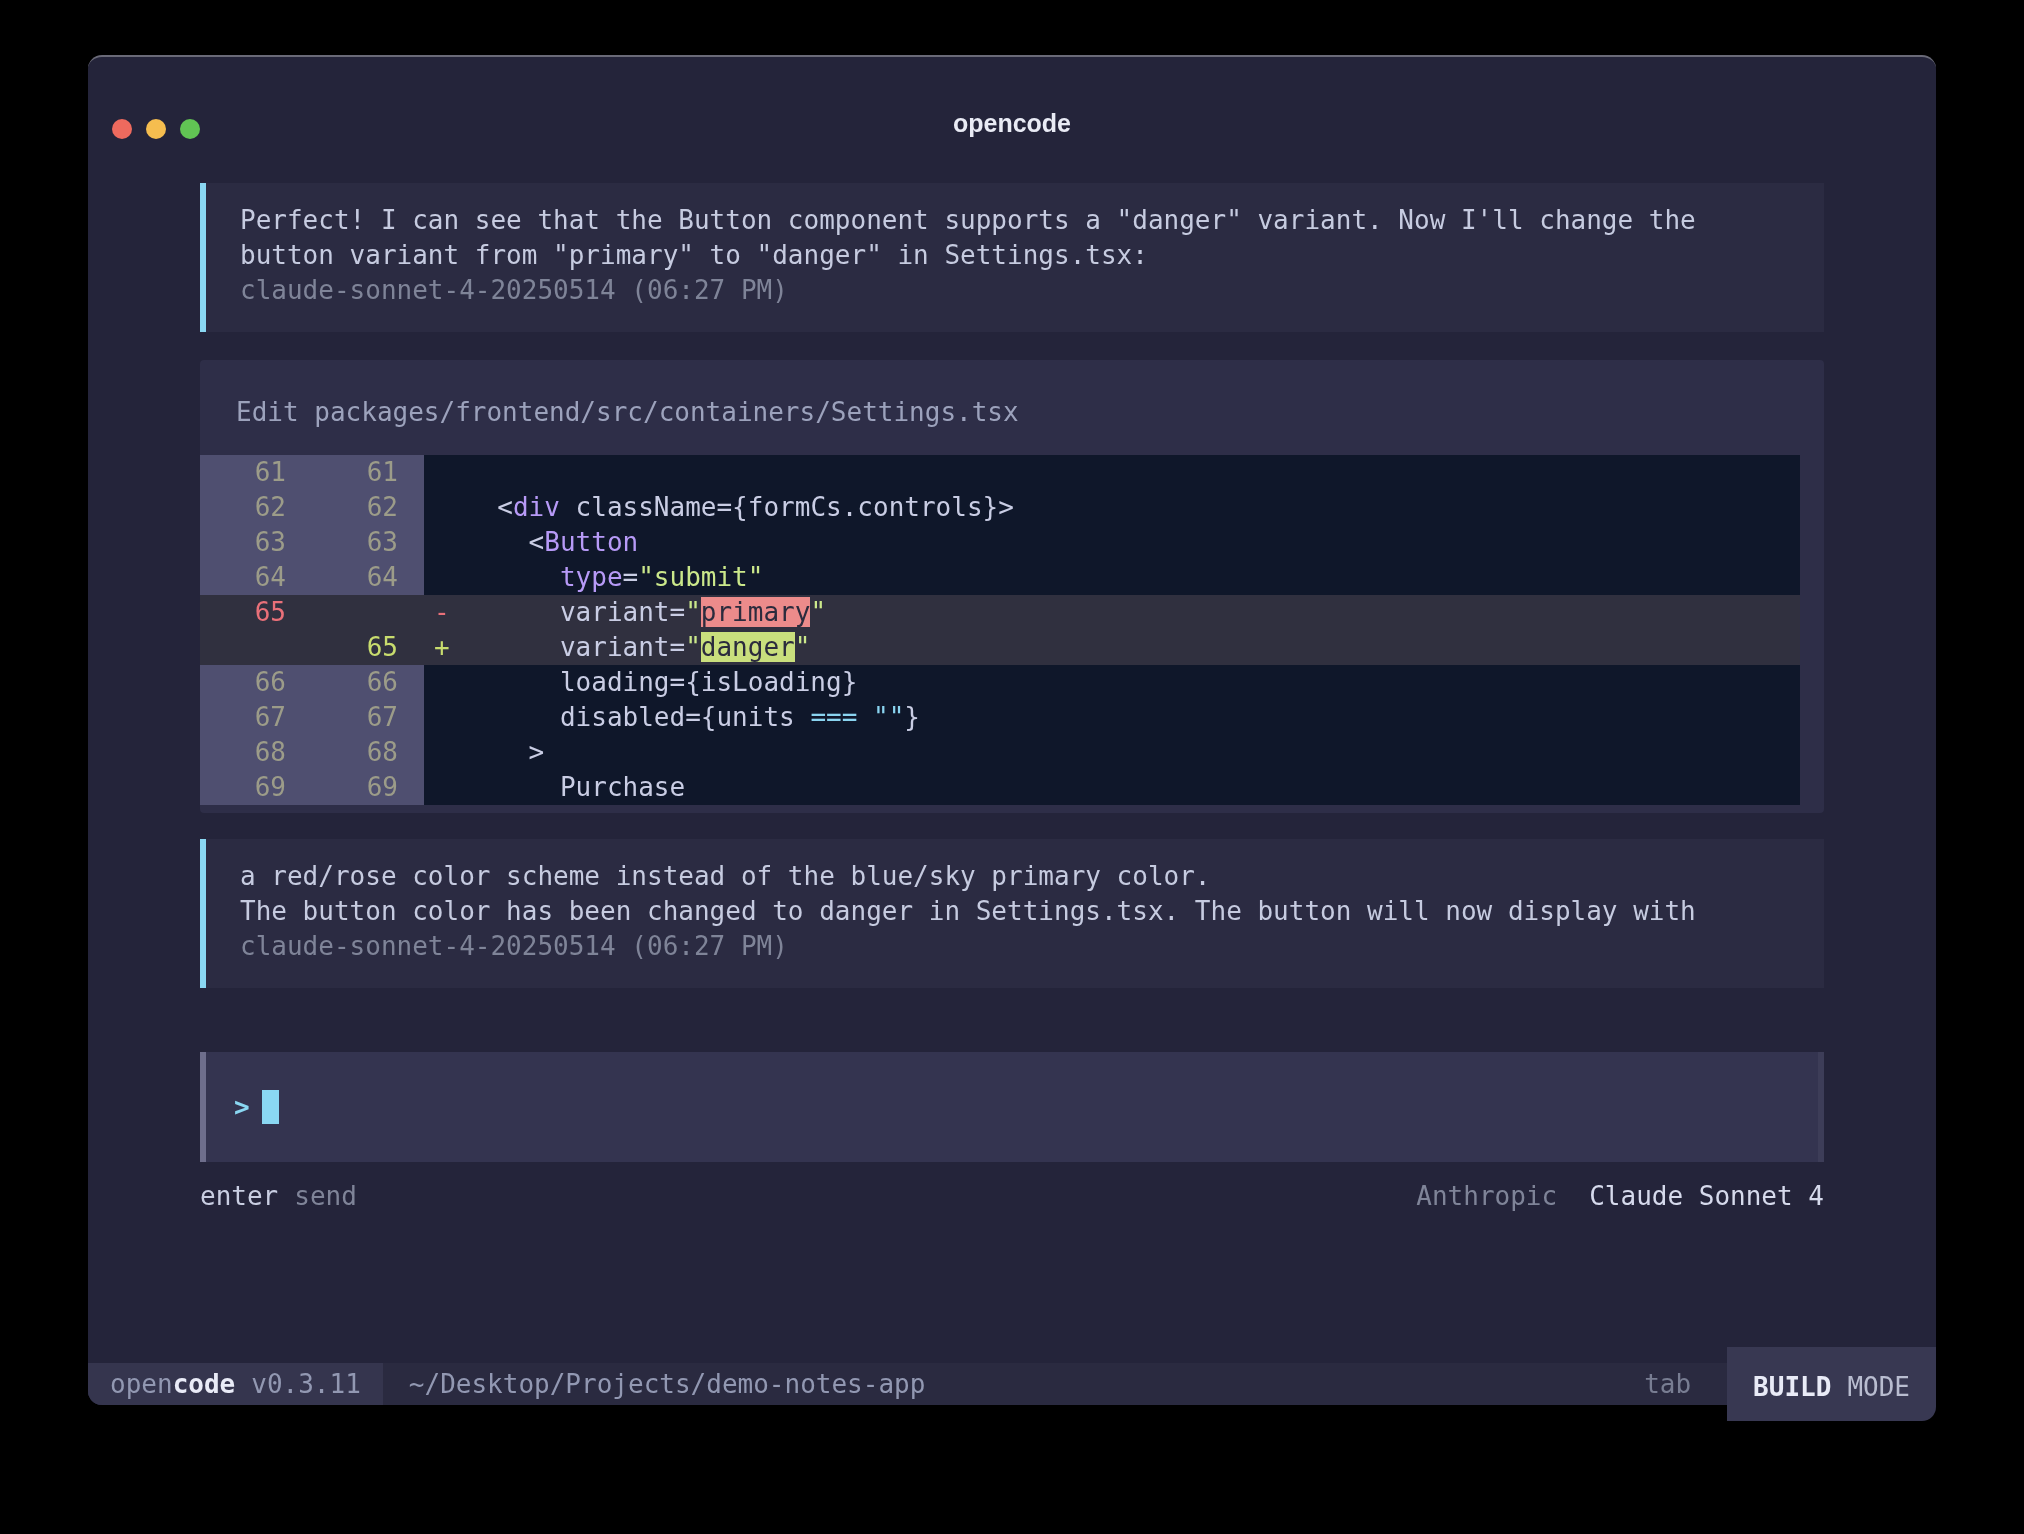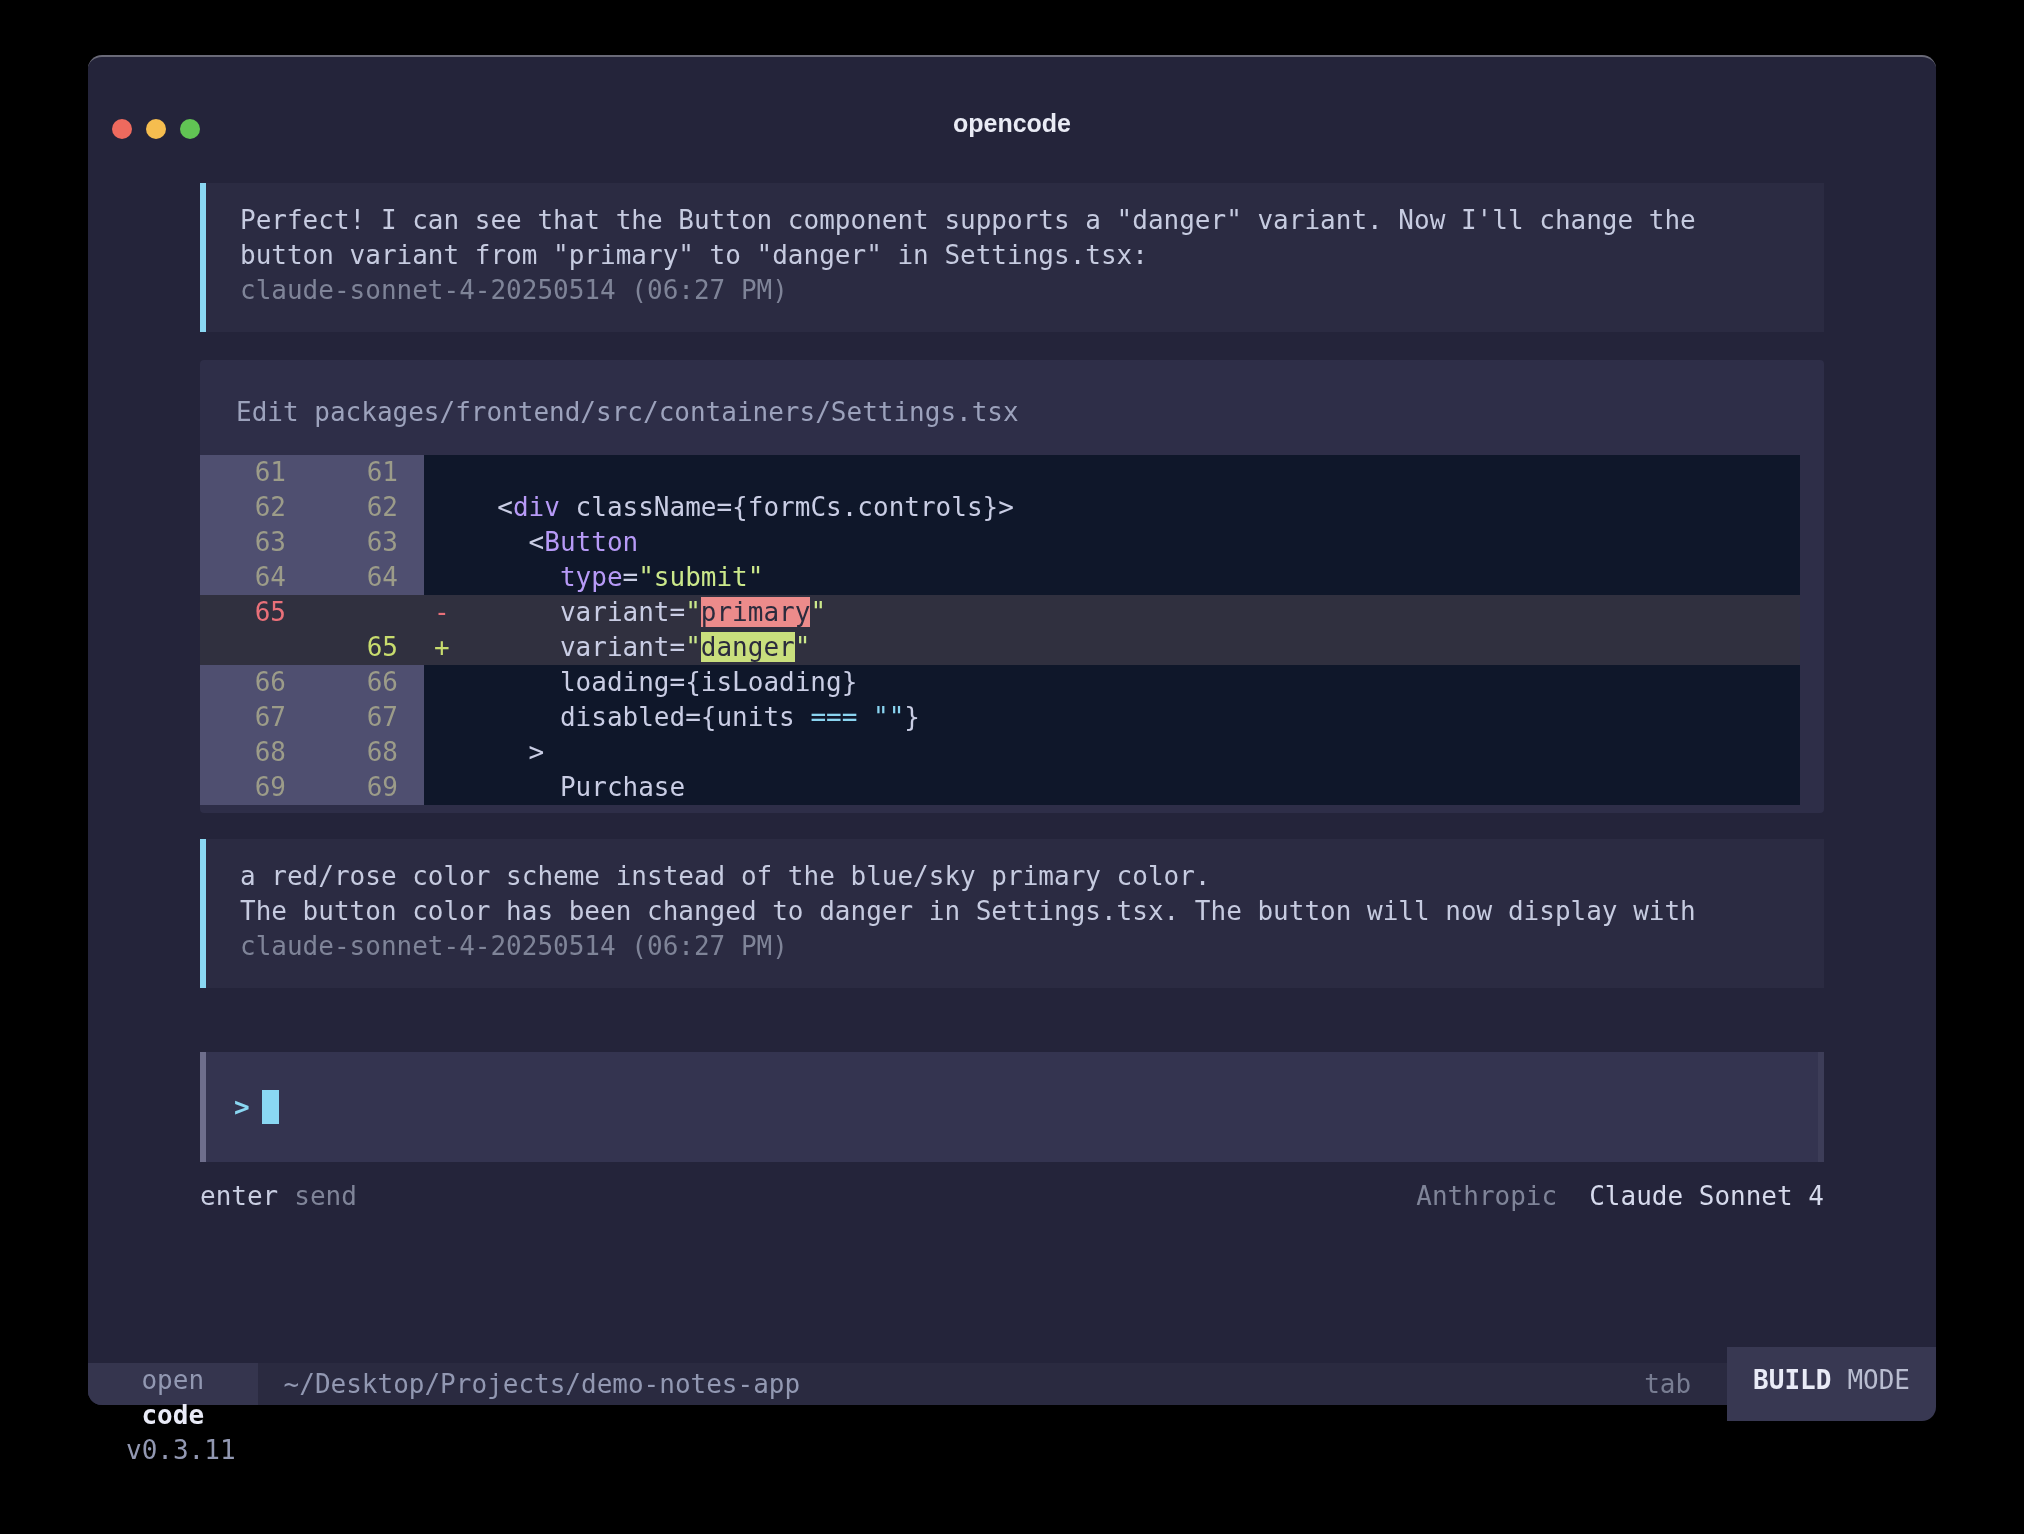--- a/index.html
+++ b/index.html
@@ -56,27 +56,27 @@
   .prompt-symbol{color:#8ad7f2;font-weight:bold;}
   .cursor{display:inline-block;width:17px;height:34px;background:#8ad7f2;margin-left:12px;vertical-align:middle;}
   
   .meta-row{display:flex;justify-content:space-between;margin-top:16px;line-height:36px;}
   .key-enter{color:#c9cee2;}
   .key-send{color:#7f8498;margin-left:16px;}
   .provider{color:#7f8498;}
   .model{color:#d6daec;margin-left:32px;}
   
   .statusbar{position:absolute;bottom:0;left:0;right:0;height:42px;background:#2a2a40;display:flex;align-items:center;border-radius:0 0 14px 14px;}
-  .sb-brand{background:#35354e;height:100%;display:flex;align-items:center;padding:0 22px;border-radius:0 0 0 14px;flex-direction:column;}
+  .sb-brand{background:#35354e;height:100%;display:flex;align-items:center;padding:0 22px;border-radius:0 0 0 14px;}
   .sb-open{color:#9298b2;}
   .sb-code{color:#e9ebf7;font-weight:bold;}
   .sb-version{color:#9298b2;margin-left:16px;}
   .sb-path{color:#9298b2;padding-left:26px;flex:1;}
   .sb-tab{color:#787d92;margin-right:36px;}
-  .sb-mode{background:#383852;height:100%;display:flex;align-items:flex-start;padding:16px 26px;border-radius:0 0 14px 0;}
+  .sb-mode{background:#383852;height:100%;display:flex;align-items:flex-end;padding:16px 26px;border-radius:0 0 14px 0;}
   .sb-build{color:#e9ebf7;font-weight:bold;}
   .sb-modeword{color:#b9bdd0;margin-left:16px;}
 </style>
 </head>
 <body>
 
 <div class="window">
 
   <div class="titlebar">
     <div class="lights">

